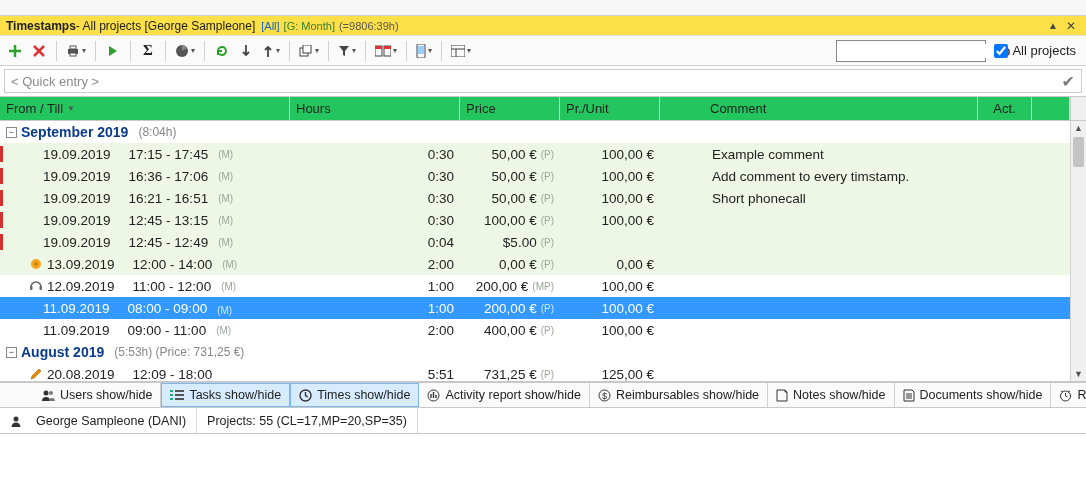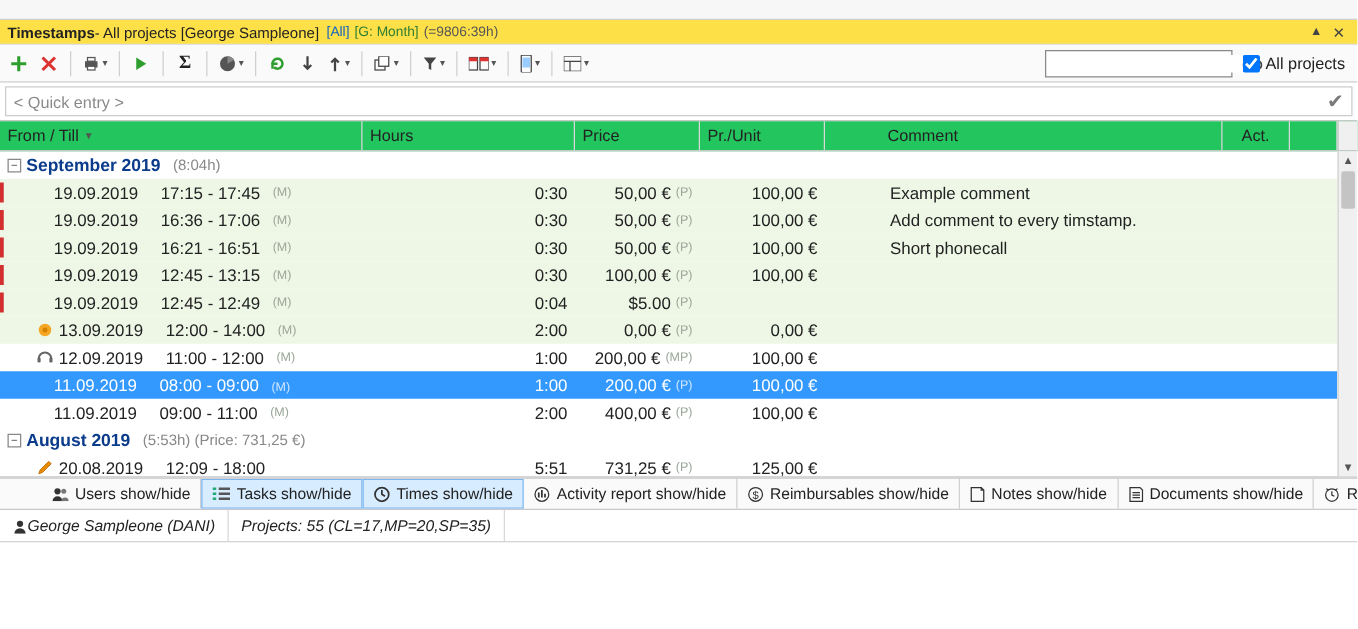--- a/index.html
+++ b/index.html
@@ -63,21 +63,21 @@
   .vscroll { width:16px; background:#f0f0f0; border-left:1px solid #d0d0d0; position:relative;}
   .vscroll .thumb { position:absolute; top:2px; left:2px; right:2px; height:30px; background:#c4c4c4; border-radius:2px;}
   .vscroll .arrow { position:absolute; left:0; right:0; height:14px; display:flex; align-items:center; justify-content:center; font-size:9px; color:#555;}
   .vscroll .arrow.up { top:0;}
   .vscroll .arrow.down { bottom:0;}
 
   .bottombar1 { display:flex; height:26px; align-items:center; border-top:1px solid #c8c8c8; border-bottom:1px solid #c8c8c8; background:#fafafa; overflow:hidden; white-space:nowrap;padding-left:33px;}
   .bb-btn { display:flex; align-items:center; height:24px; padding:0 8px; gap:5px; border-right:1px solid #d0d0d0; cursor:pointer; font-size:12.5px;}
   .bb-btn.active { background:#d7ecff; border:1px solid #7eb6ef;}
   .bottombar2 { display:flex; height:26px; align-items:center; border-bottom:1px solid #c8c8c8; background:#fff;}
-  .sb-cell { padding:0 10px; border-right:1px solid #d8d8d8; height:100%; display:flex; align-items:center; gap:0; font-size:12.5px;font-style:italic;}
+  .sb-cell { padding:0 10px; border-right:1px solid #d8d8d8; height:100%; display:flex; align-items:center; gap:14px; font-size:12.5px;}
 
   .sort-ind { font-size:8px; margin-left:4px; color:#555;}
 
   svg { display:block; }
 </style>
 </head>
 <body>
 
 <div class="top-fragment"></div>
 

